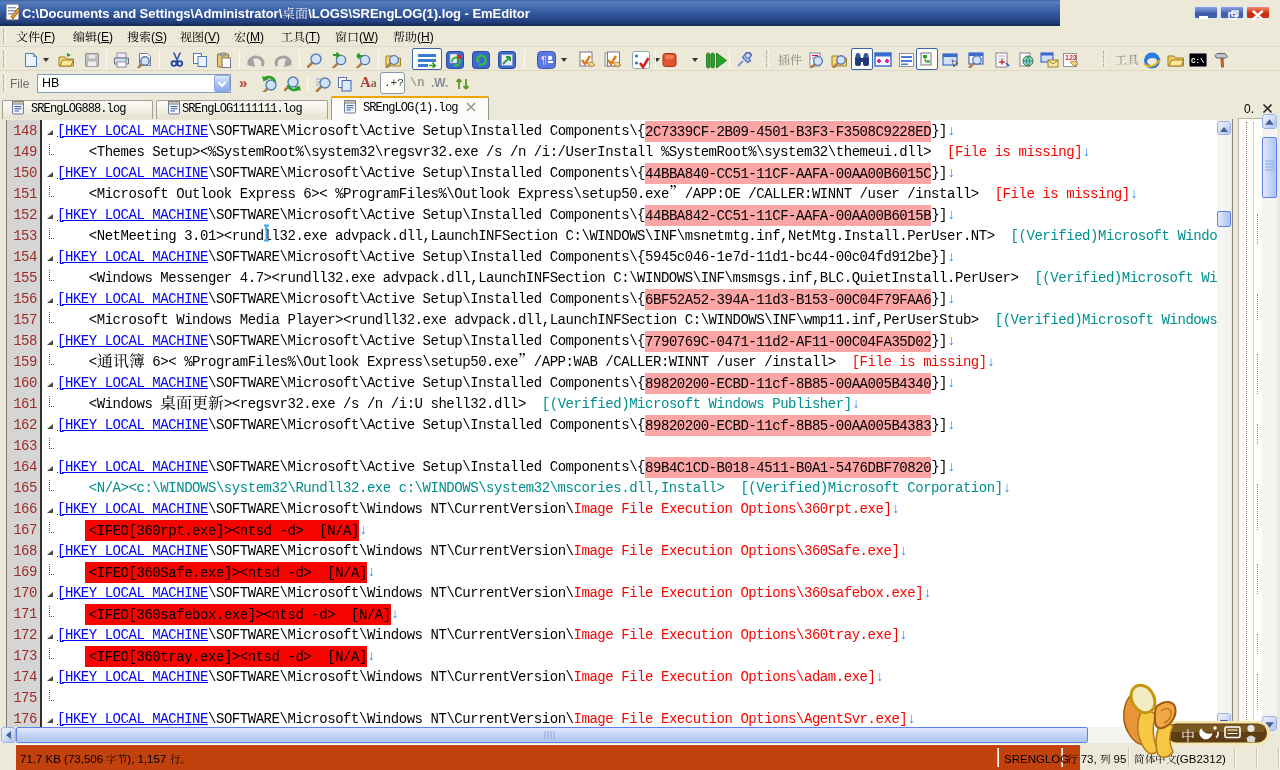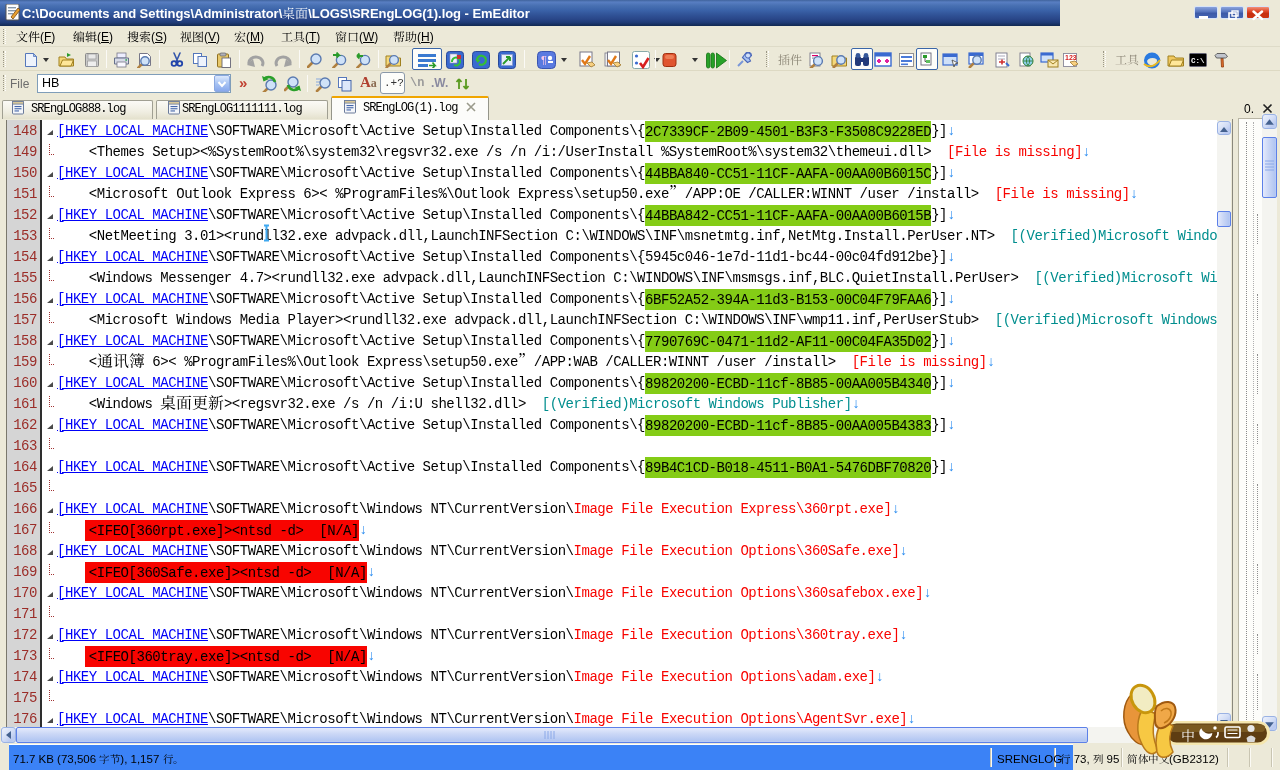--- a/index.html
+++ b/index.html
@@ -28,37 +28,37 @@
 .tab{top:6px;height:19px;background:linear-gradient(#fbfaf6,#f0eee2 60%,#e4e1cd);border:1px solid #a09f92;border-bottom:none;border-radius:2px 2px 0 0}
 .tab.act{top:2px;height:24px;background:#fcfcfa;border-color:#95958a;border-top:2px solid #f0a500}
 .tablbl{font-size:12px;color:#000;white-space:pre;font-family:"Liberation Mono",monospace;letter-spacing:-0.9px}
 
 #ta{left:1px;top:120px;width:1216px;height:608px;background:#fff;overflow:hidden}
 #gut{left:0;top:0;width:41px;height:608px;background:#d5d5d5;border-right:2px solid #2e2e2e;border-left:5px solid #ece9d8;box-shadow:inset 1px 0 0 #7a786c}
 .ln{position:absolute;left:0px;width:36px;text-align:right;z-index:2;color:#9b2d28;font-family:"Liberation Mono",monospace;font-size:14px;letter-spacing:-0.455px;line-height:21px}
 .row{position:absolute;left:0;width:1216px;height:21px;line-height:21px;font-family:"Liberation Mono",monospace;font-size:14px;letter-spacing:-0.455px;white-space:pre;color:#000}
 .row .cj{width:15.9px;height:15.9px;vertical-align:-2.5px;letter-spacing:0}
 .b{color:#0000f8;text-decoration:underline}
-.g{background:#84cc16;padding:2.5px 0 2.5px}
+.g{background:#fca5a5;padding:2.5px 0 2.5px}
 .r{color:#f80400}
 .t{color:#008e8e}
 .rb{background:#f80400;box-shadow:-4px 0 0 #f80400;padding:2.5px 0 2.5px}
 .d{color:#2a8cf0}
 .fold{position:absolute;width:0;height:0;border-left:6px solid transparent;border-bottom:5px solid #4a4a4a}
 .lmark{position:absolute;width:5px;height:11px;border-left:1px dotted #a03232;border-bottom:1px dotted #a03232}
 
 .sb{background:#f4f4f0}
 .sbtn{background:linear-gradient(135deg,#eef2fc,#d2ddf6 50%,#b8c8f0 80%,#c4d2f2);border:1px solid #9ab2e4;border-radius:3px}
 .chev{fill:#44618f}
 .thumb{background:linear-gradient(90deg,#e4eafc,#ccd8f6 40%,#b2c6f2 90%,#bcccf4);border:1.5px solid #5c80e8;border-radius:2px}
 .thumbh{background:linear-gradient(#e4eafc,#ccd8f6 40%,#b2c6f2 90%,#bcccf4);border:1.5px solid #5c80e8;border-radius:2px}
 
 #rp{left:1236px;top:94px;width:44px;height:650px;background:#ece9d8}
 
-#status{left:9px;top:744px;width:1064px;height:26px;background:#3b82f6;border-top:1px solid #fff}
+#status{left:16px;top:744px;width:1064px;height:26px;background:#c2410c;border-top:1px solid #fff}
 #status .st{top:8px;font-size:11.5px;color:#000;white-space:pre}
 #status .st .cj{width:10.5px;height:10.5px;vertical-align:-1px}
 .stdiv{top:3px;width:2px;height:19px;border-left:1px solid #c9c5b2;border-right:1px solid #fbfaf4}
 </style></head><body>
 <svg width="0" height="0" style="position:absolute">
     <defs>
 <path id="u0" d="M465 541V637H45L54 667H383C301 763 173 849 32 905L40 922C214 871 367 789 465 679V938H478C503 938 532 924 532 917V667H539C623 786 763 876 910 923C918 891 940 870 968 865L969 854C826 826 663 757 569 667H928C942 667 952 662 955 651C919 620 862 576 862 576L812 637H532V578C558 574 567 565 569 552ZM195 228V585H205C232 585 259 569 259 563V533H736V566H747C768 566 801 551 802 545V269C822 265 838 257 844 249L763 187L726 228H523V145H872C887 145 896 140 898 129C864 97 808 54 808 54L758 115H523V58C545 54 554 45 556 32L457 22V228H266L195 195ZM736 256V363H259V256ZM259 503V393H736V503Z"></path>
 <path id="u1" d="M115 277V936H125C159 936 180 920 180 915V857H817V929H827C858 929 884 913 884 907V312C906 309 917 302 925 295L847 233L813 277H447C473 237 505 179 531 129H933C947 129 957 124 960 113C924 81 866 36 866 36L815 100H46L55 129H444C436 177 425 236 416 277H191L115 244ZM180 827V305H341V827ZM817 827H653V305H817ZM404 305H590V457H404ZM404 486H590V640H404ZM404 670H590V827H404Z"></path>
 <path id="u2" d="M407 24 397 32C449 74 510 147 527 206C600 255 647 98 407 24ZM700 270C665 412 602 536 505 642C399 546 320 423 275 270ZM864 175 812 240H47L56 270H254C293 441 364 577 463 685C358 785 218 866 41 925L49 941C239 891 388 819 502 724C606 821 736 892 891 938C904 904 932 884 966 882L969 871C807 833 665 771 550 680C664 570 739 433 784 270H930C944 270 953 265 956 254C921 221 864 175 864 175Z"></path>
 <path id="u3" d="M594 33V254H442C459 213 475 170 488 126C510 127 521 118 525 107L423 75C397 225 343 371 283 468L297 478C347 428 392 361 428 284H594V527H287L295 557H594V937H607C633 937 660 922 660 912V557H942C956 557 965 552 968 541C935 509 881 467 881 467L833 527H660V284H913C927 284 937 279 939 268C907 236 854 194 854 194L807 254H660V73C686 69 694 59 697 45ZM255 23C206 212 119 402 34 522L48 532C92 489 134 436 172 376V937H184C209 937 237 921 238 915V320C255 317 264 310 267 301L225 285C261 220 292 149 319 76C341 78 353 69 357 58Z"></path>
@@ -552,37 +552,39 @@
 <div class="ln" style="top:295px">162</div>
 <div class="fold" style="left:46px;top:304px"></div>
 <div class="row" style="left:56px;top:295px"><span class="b">[HKEY_LOCAL_MACHINE</span><span class="k">\SOFTWARE\Microsoft\Active Setup\Installed Components\{</span><span class="g">89820200-ECBD-11cf-8B85-00AA005B4383</span><span class="k">}]</span><span class="d">↓</span></div>
 <div class="ln" style="top:316px">163</div>
 <div class="lmark" style="left:48px;top:318px"></div>
 <div class="ln" style="top:337px">164</div>
 <div class="fold" style="left:46px;top:346px"></div>
 <div class="row" style="left:56px;top:337px"><span class="b">[HKEY_LOCAL_MACHINE</span><span class="k">\SOFTWARE\Microsoft\Active Setup\Installed Components\{</span><span class="g">89B4C1CD-B018-4511-B0A1-5476DBF70820</span><span class="k">}]</span><span class="d">↓</span></div>
 <div class="ln" style="top:358px">165</div>
 <div class="lmark" style="left:48px;top:360px"></div>
+<div class="row" style="left:56px;top:358px"><span class="t">    &lt;N/A&gt;&lt;c:\WINDOWS\system32\Rundll32.exe c:\WINDOWS\system32\mscories.dll,Install&gt;  [(Verified)Microsoft Corporation]</span><span class="d">↓</span></div>
 <div class="ln" style="top:379px">166</div>
 <div class="fold" style="left:46px;top:388px"></div>
-<div class="row" style="left:56px;top:379px"><span class="b">[HKEY_LOCAL_MACHINE</span><span class="k">\SOFTWARE\Microsoft\Windows NT\CurrentVersion\</span><span class="r">Image File Execution Express\360rpt.exe]</span><span class="d">↓</span></div>
+<div class="row" style="left:56px;top:379px"><span class="b">[HKEY_LOCAL_MACHINE</span><span class="k">\SOFTWARE\Microsoft\Windows NT\CurrentVersion\</span><span class="r">Image File Execution Options\360rpt.exe]</span><span class="d">↓</span></div>
 <div class="ln" style="top:400px">167</div>
 <div class="lmark" style="left:48px;top:402px"></div>
 <div class="row" style="left:56px;top:400px"><span class="k">    </span><span class="rb">&lt;IFEO[360rpt.exe]&gt;&lt;ntsd -d&gt;  [N/A]</span><span class="d">↓</span></div>
 <div class="ln" style="top:421px">168</div>
 <div class="fold" style="left:46px;top:430px"></div>
 <div class="row" style="left:56px;top:421px"><span class="b">[HKEY_LOCAL_MACHINE</span><span class="k">\SOFTWARE\Microsoft\Windows NT\CurrentVersion\</span><span class="r">Image File Execution Options\360Safe.exe]</span><span class="d">↓</span></div>
 <div class="ln" style="top:442px">169</div>
 <div class="lmark" style="left:48px;top:444px"></div>
 <div class="row" style="left:56px;top:442px"><span class="k">    </span><span class="rb">&lt;IFEO[360Safe.exe]&gt;&lt;ntsd -d&gt;  [N/A]</span><span class="d">↓</span></div>
 <div class="ln" style="top:463px">170</div>
 <div class="fold" style="left:46px;top:472px"></div>
 <div class="row" style="left:56px;top:463px"><span class="b">[HKEY_LOCAL_MACHINE</span><span class="k">\SOFTWARE\Microsoft\Windows NT\CurrentVersion\</span><span class="r">Image File Execution Options\360safebox.exe]</span><span class="d">↓</span></div>
 <div class="ln" style="top:484px">171</div>
 <div class="lmark" style="left:48px;top:486px"></div>
+<div class="row" style="left:56px;top:484px"><span class="k">    </span><span class="rb">&lt;IFEO[360safebox.exe]&gt;&lt;ntsd -d&gt;  [N/A]</span><span class="d">↓</span></div>
 <div class="ln" style="top:505px">172</div>
 <div class="fold" style="left:46px;top:514px"></div>
 <div class="row" style="left:56px;top:505px"><span class="b">[HKEY_LOCAL_MACHINE</span><span class="k">\SOFTWARE\Microsoft\Windows NT\CurrentVersion\</span><span class="r">Image File Execution Options\360tray.exe]</span><span class="d">↓</span></div>
 <div class="ln" style="top:526px">173</div>
 <div class="lmark" style="left:48px;top:528px"></div>
 <div class="row" style="left:56px;top:526px"><span class="k">    </span><span class="rb">&lt;IFEO[360tray.exe]&gt;&lt;ntsd -d&gt;  [N/A]</span><span class="d">↓</span></div>
 <div class="ln" style="top:547px">174</div>
 <div class="fold" style="left:46px;top:556px"></div>
 <div class="row" style="left:56px;top:547px"><span class="b">[HKEY_LOCAL_MACHINE</span><span class="k">\SOFTWARE\Microsoft\Windows NT\CurrentVersion\</span><span class="r">Image File Execution Options\adam.exe]</span><span class="d">↓</span></div>
 <div class="ln" style="top:568px">175</div>

